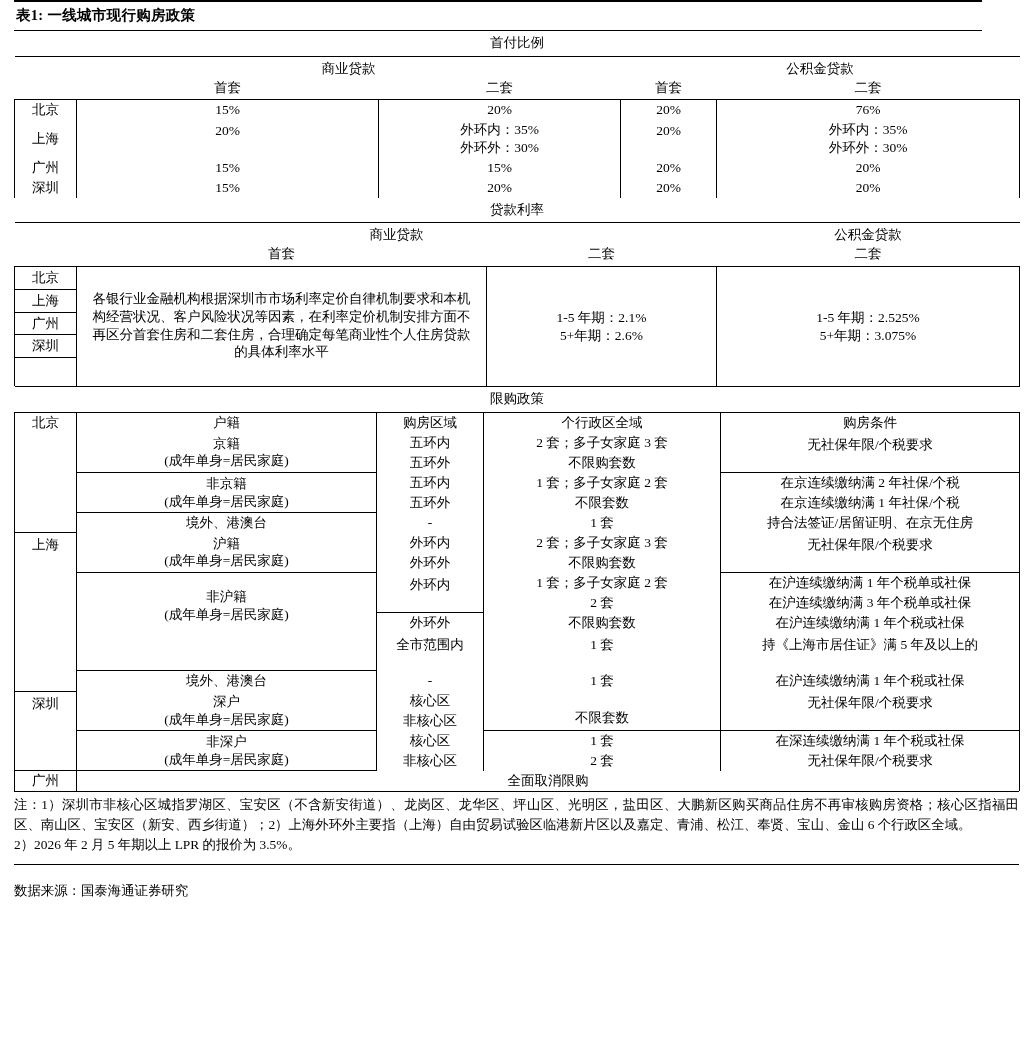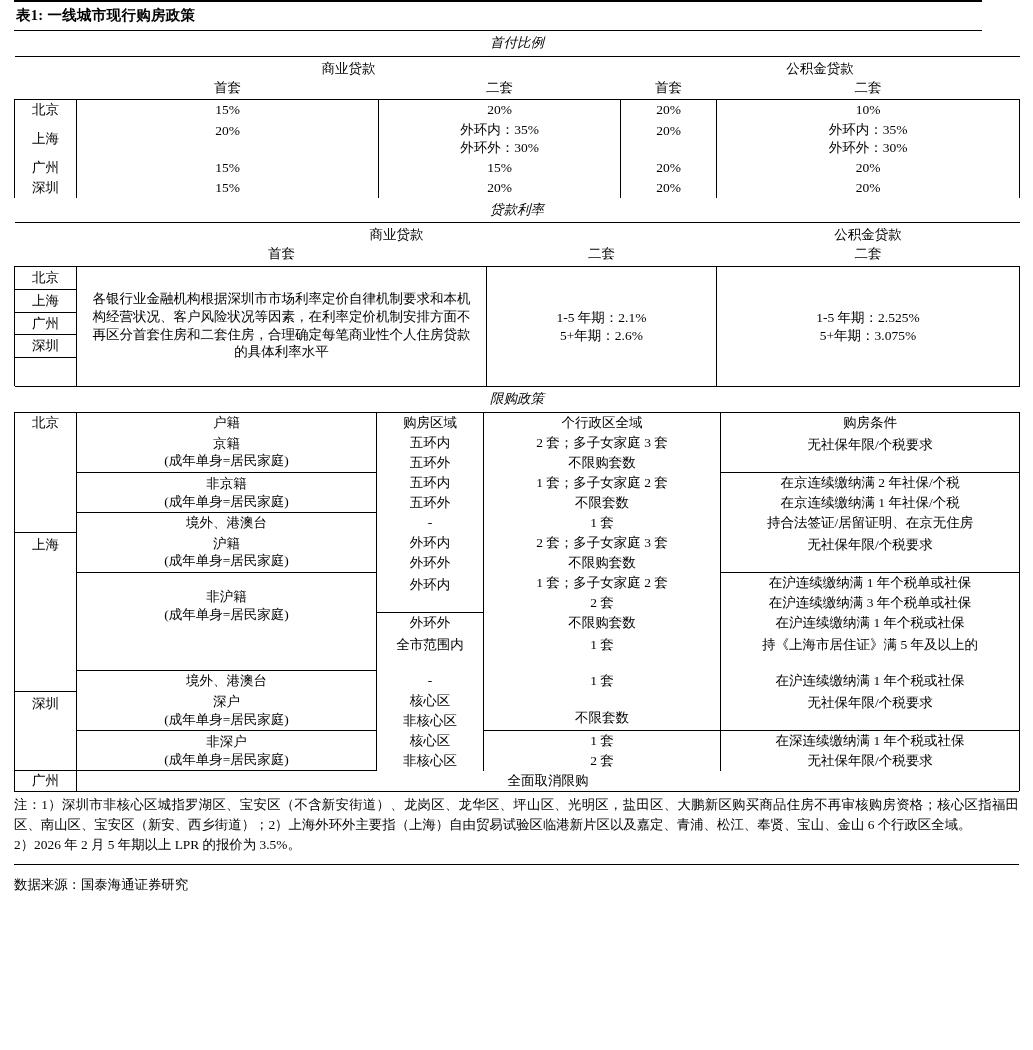--- a/index.html
+++ b/index.html
@@ -49,21 +49,20 @@
     font-size: 13.5px;
     line-height: 1.32;
   }
 
   
   .band {
     font-weight: bold;
     font-size: 14px;
     border-bottom: 1.1px solid #000 !important;
     padding: 3px 0 4px 0 !important;
-    font-style: italic;
   }
 
   .grp {
     font-weight: bold;
     border-bottom: 0 !important;
     padding-top: 3px !important;
     padding-bottom: 0 !important;
     margin-top: 45px;
   }
   .sub {
@@ -106,21 +105,21 @@
     font-size: 13.4px;
     line-height: 1.5;
   }
   .notes p {
     margin: 0;
     text-align: justify;
   }
   .src {
     width: 1005px;
     margin-top: 9px;
-    padding-top: 11px;
+    padding-top: 17px;
     border-top: 1.5px solid #000;
     font-size: 13.4px;
   }
 </style>
 </head>
 <body>
 
 <div class="page">
 
   <div class="title-bar">表1: 一线城市现行购房政策</div>
@@ -148,21 +147,21 @@
       <td class="sub">二套</td>
       <td class="sub">首套</td>
       <td class="sub">二套</td>
     </tr>
 
     <tr>
       <td class="data bl br city-cell">北京</td>
       <td class="data br">15%</td>
       <td class="data br">20%</td>
       <td class="data br">20%</td>
-      <td class="data br">10%</td>
+      <td class="data br">76%</td>
     </tr>
 
     <tr>
       <td class="data bl br city-cell">上海</td>
       <td class="data br" style="vertical-align:top;padding-top:2px">20%</td>
       <td class="data br two-line">
         <div>外环内：35%</div>
         <div>外环外：30%</div>
       </td>
       <td class="data br" style="vertical-align:top;padding-top:2px">20%</td>

